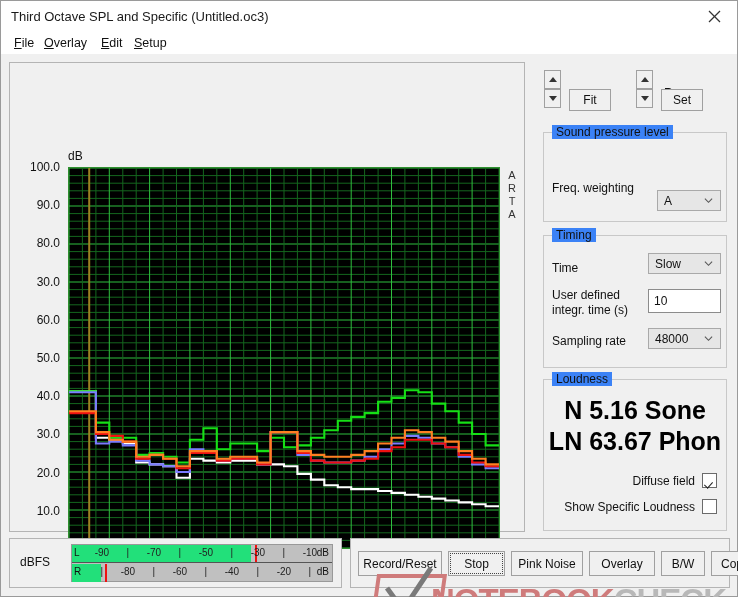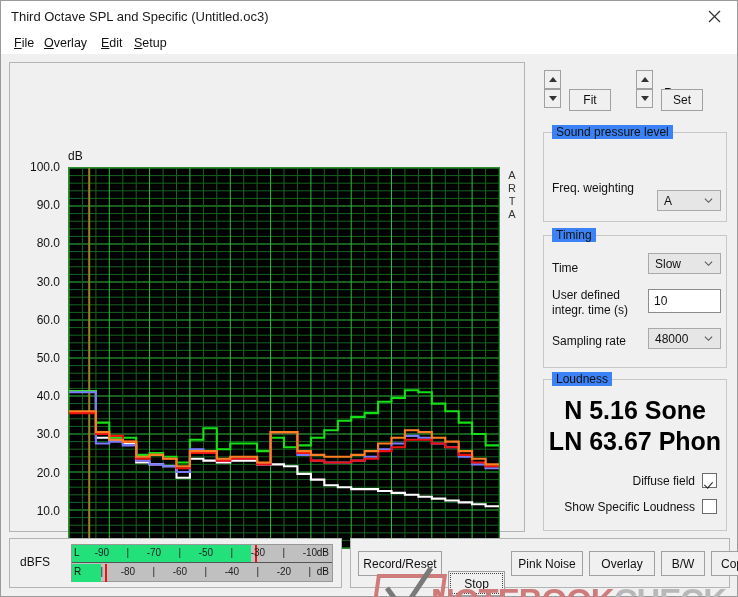--- a/index.html
+++ b/index.html
@@ -77,21 +77,21 @@
   .mrow.l{top:0;border-bottom:1px solid #555;box-sizing:border-box;}
   .mrow.r{top:19px;}
   .mfill{position:absolute;left:0;top:0;height:100%;background:#22e07a;}
   .mpeak{position:absolute;top:0;width:2px;height:100%;background:#ef1111;}
   .mtick{position:absolute;top:2px;font-size:10px;color:#222;transform:translateX(-50%);}
   .mch{position:absolute;left:2px;top:2px;font-size:10px;color:#111;}
   .mdb{position:absolute;right:3px;top:2px;font-size:10px;color:#111;}
 
   .btnbar{position:absolute;left:349px;top:484px;width:380px;height:50px;background:#f0f0f0;border:1px solid #b4b4b4;box-sizing:border-box;}
   .tbtn{position:absolute;top:12px;height:25px;background:#f0f0f0;border:1px solid #a0a0a0;box-sizing:border-box;font-size:12px;color:#111;display:flex;align-items:center;justify-content:center;}
-  .tbtn.focus{outline:1px dotted #444;outline-offset:-3px;margin-top:20px;}
+  .tbtn.focus{outline:1px dotted #444;outline-offset:-3px;}
 
   
   .wm{position:absolute;left:372px;top:524px;width:360px;height:52px;pointer-events:none;}
   .wm-text{position:absolute;left:58px;top:4px;font-size:33px;font-weight:bold;letter-spacing:-1px;white-space:nowrap;}
   .wm-a{color:#cf7b7b;}
   .wm-b{color:#b8b8b8;}
   .wm-box{position:absolute;left:0px;top:-4px;width:62px;height:50px;border:4px solid #cf7b7b;transform:skewX(-8deg);}
   .wm-check{position:absolute;left:8px;top:-12px;}
 </style>
 </head>

